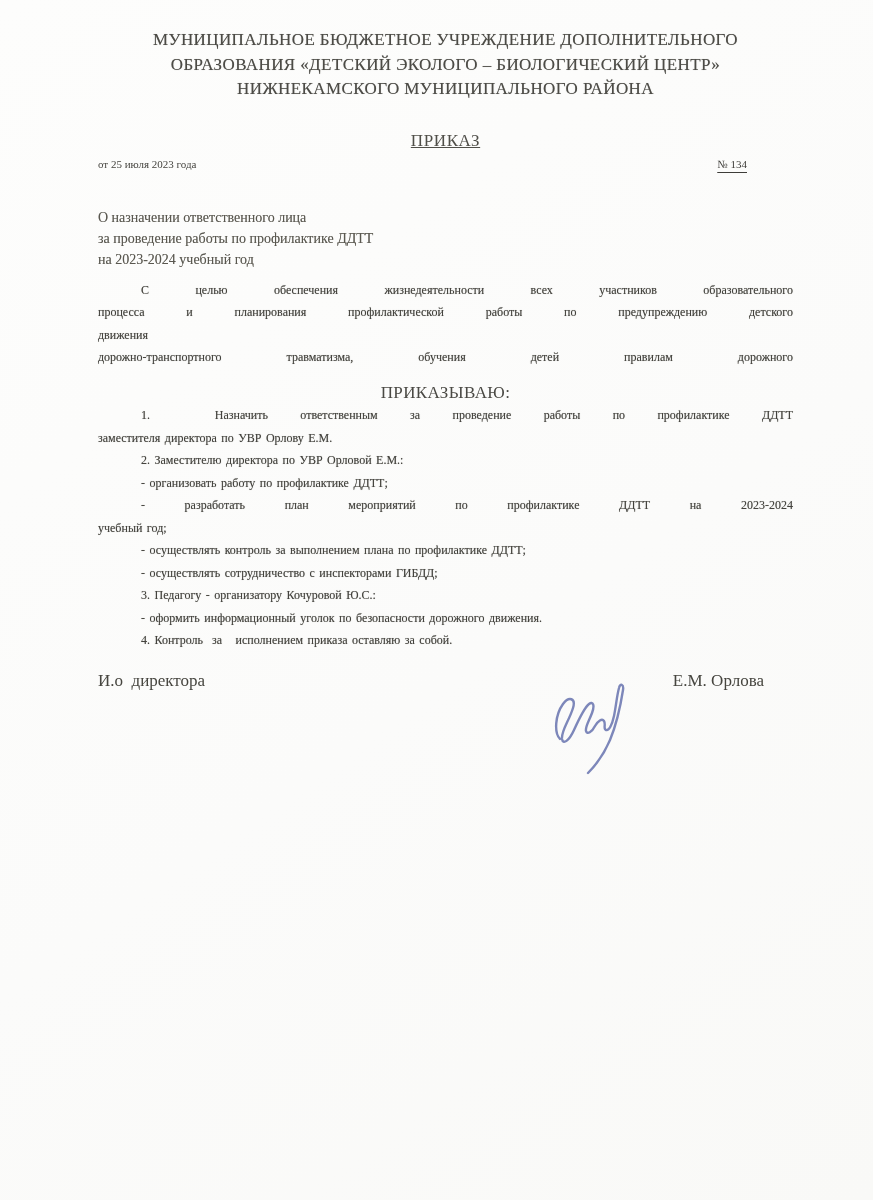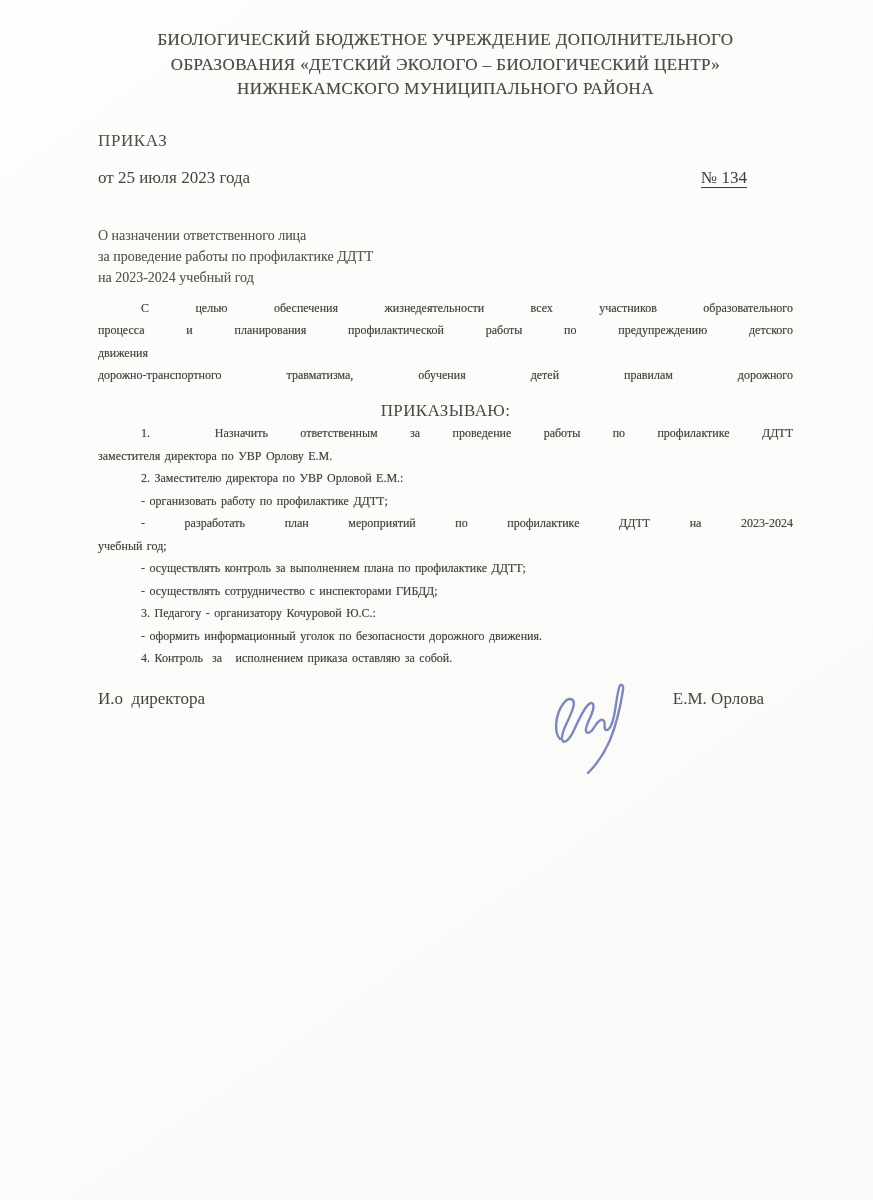--- a/index.html
+++ b/index.html
@@ -22,30 +22,32 @@
     font-size: 17px;
     line-height: 24.5px;
     letter-spacing: 0.4px;
     white-space: pre-wrap;
     text-shadow: 0 0 0.7px rgba(90,90,84,0.55);
   }
   .doc-title {
     margin: 27px 0 4px 0;
     font-size: 17px;
     font-weight: normal;
+    text-align: center;
     letter-spacing: 0.6px;
     color: #504f49;
     line-height: 24px;
+    text-decoration: underline;
   }
   .meta-row {
-    margin-top: 15px;
+    margin-top: 5px;
     display: flex;
     justify-content: space-between;
     align-items: baseline;
-    font-size: 17px;
+    font-size: 11px;
     color: #45443f;
     gap: 24px;
   }
   .meta-number {
     margin-right: 46px;
     text-decoration: underline;
     text-underline-offset: 4px;
     color: #3e3d39;
   }
   .subject { margin-top: 37px; color: #5a5850; }
@@ -90,21 +92,21 @@
     width: 82px; height: 94px;
     pointer-events: none;
   }
 </style>
 </head>
 <body>
 
 <div class="page">
 
   <header class="org">
-    <div class="org-line">БИОЛОГИЧЕСКИЙ БЮДЖЕТНОЕ УЧРЕЖДЕНИЕ ДОПОЛНИТЕЛЬНОГО</div>
+    <div class="org-line">МУНИЦИПАЛЬНОЕ БЮДЖЕТНОЕ УЧРЕЖДЕНИЕ ДОПОЛНИТЕЛЬНОГО</div>
     <div class="org-line">ОБРАЗОВАНИЯ «ДЕТСКИЙ ЭКОЛОГО – БИОЛОГИЧЕСКИЙ ЦЕНТР»</div>
     <div class="org-line">НИЖНЕКАМСКОГО МУНИЦИПАЛЬНОГО РАЙОНА</div>
   </header>
 
   <h1 class="doc-title">ПРИКАЗ</h1>
 
   <div class="meta-row">
     <span class="meta-date">от 25 июля 2023 года</span>
     <span class="meta-number">№ 134</span>
   </div>

